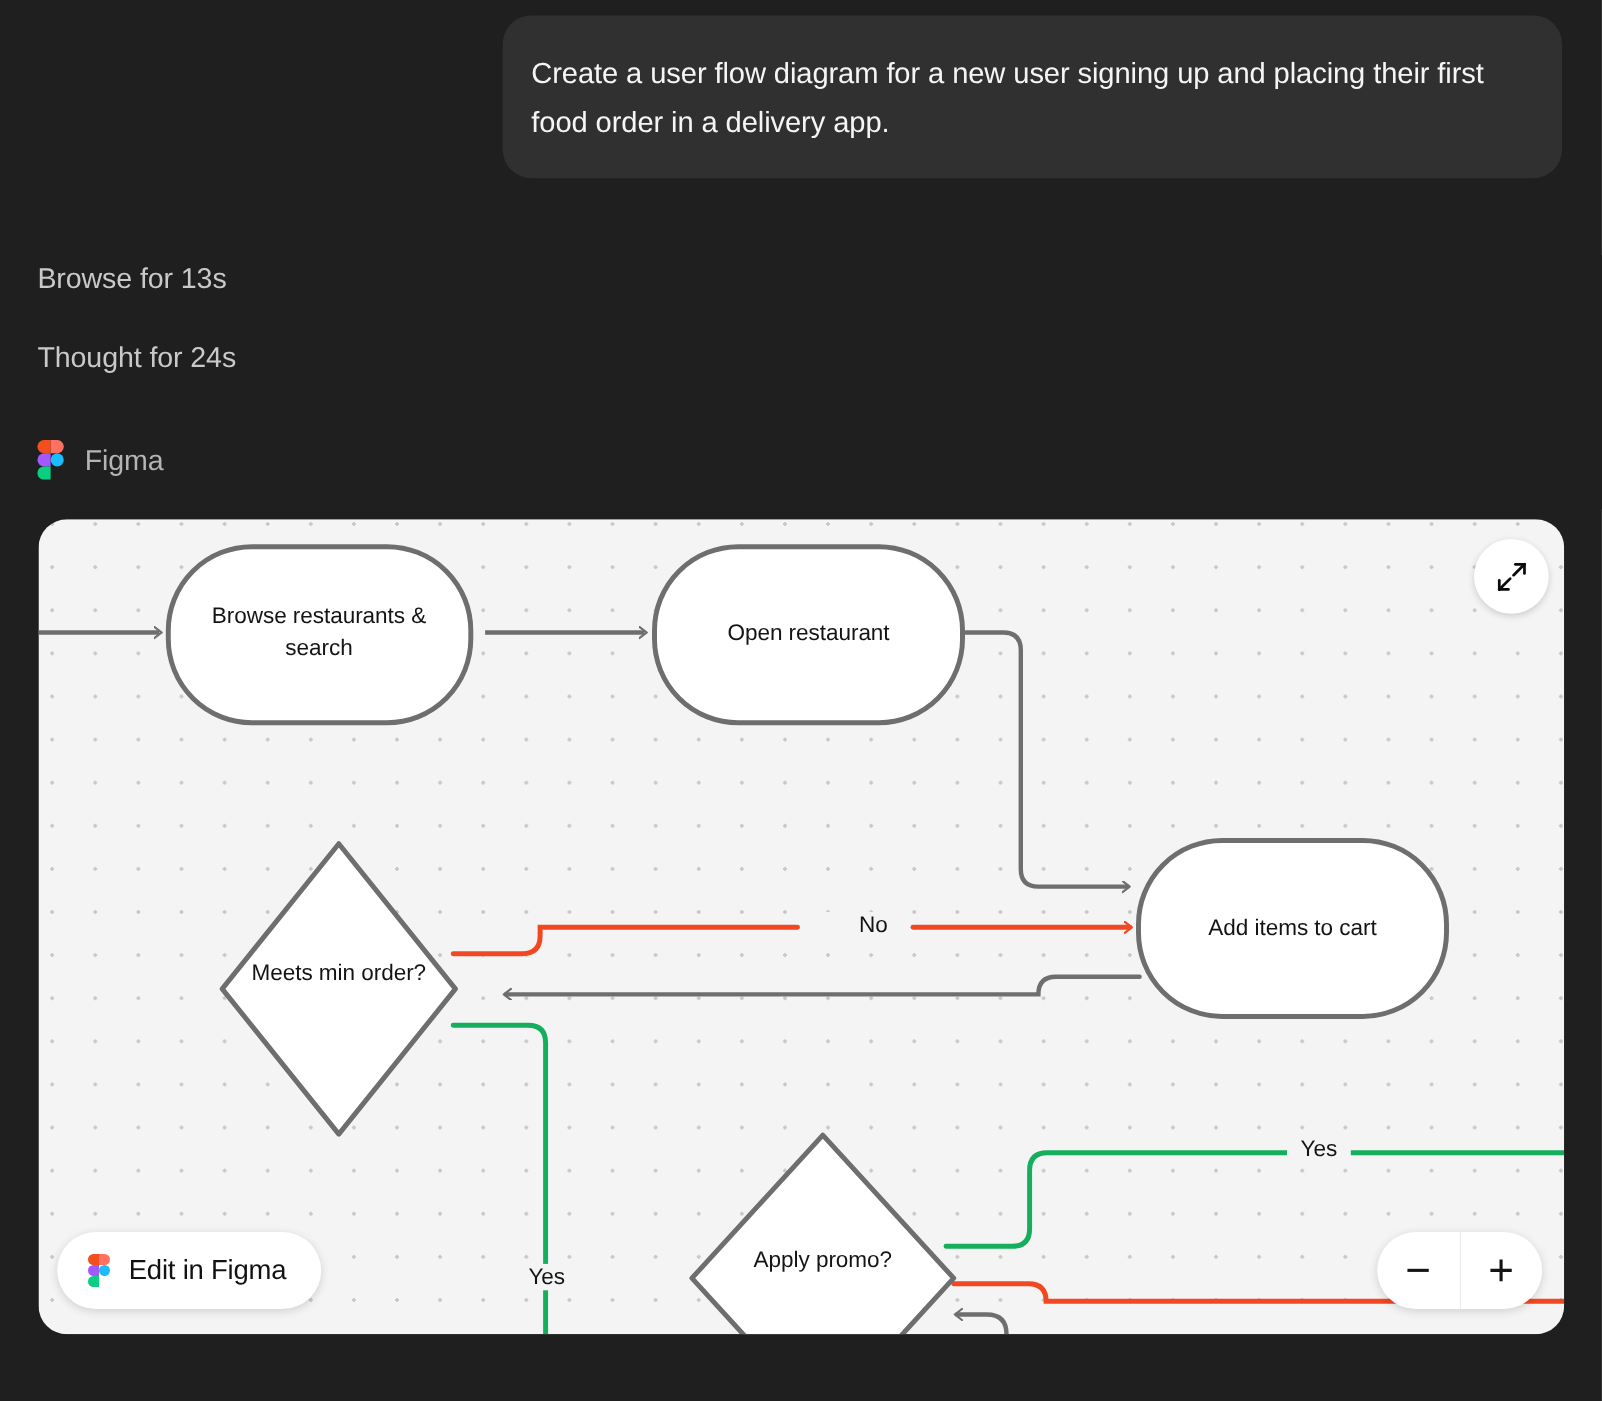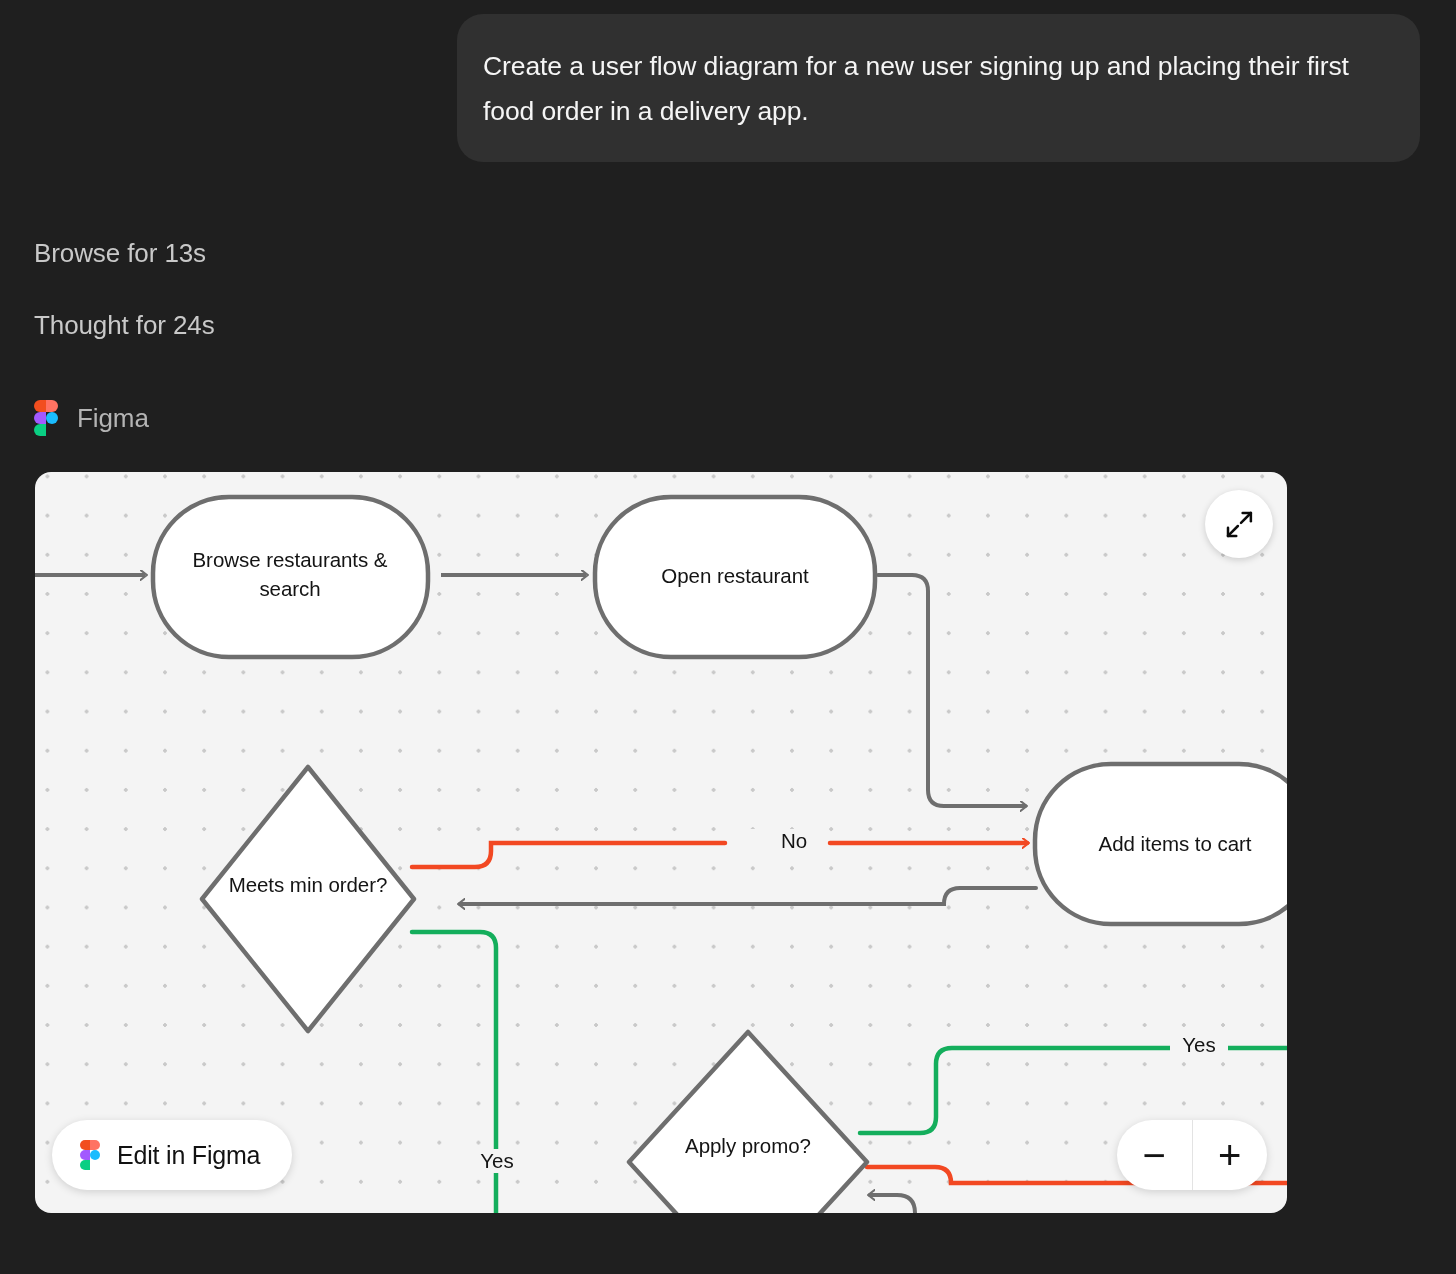--- a/index.html
+++ b/index.html
@@ -39,22 +39,22 @@
   .figma-logo i{ position:absolute; display:block; }
   .f-tl{ left:0; top:0; width:12px; height:12px; background:#f24e1e; border-radius:6px 0 0 6px; }
   .f-tr{ left:12px; top:0; width:12px; height:12px; background:#ff7262; border-radius:0 6px 6px 0; }
   .f-ml{ left:0; top:12px; width:12px; height:12px; background:#a259ff; border-radius:6px 0 0 6px; }
   .f-mr{ left:12px; top:12px; width:12px; height:12px; background:#1abcfe; border-radius:50%; }
   .f-bl{ left:0; top:24px; width:12px; height:12px; background:#0acf83; border-radius:6px 0 0 6px; }
   .tool-name{ color:#b4b4b4; font-size:26px; letter-spacing:-0.1px; }
 
   
   .canvas{
-    position:absolute; left:35px; top:472px; width:1252px; height:741px;
-    background:#f4f4f4; border-radius:16px; overflow:hidden;
+    position:absolute; left:35px; top:472px; width:1387px; height:741px;
+    background:#f4f4f4; border-radius:26px; overflow:hidden;
     background-image:radial-gradient(circle, #c9c9c9 1.7px, transparent 1.8px);
     background-size:39.2px 39.2px;
     background-position:32px 24px;
   }
   .canvas svg.flow{ position:absolute; left:0; top:0; width:1387px; height:741px; }
 
   
   .node-label{
     position:absolute; text-align:center; color:#141414;
     font-size:20.5px; line-height:29px; letter-spacing:-0.05px;

